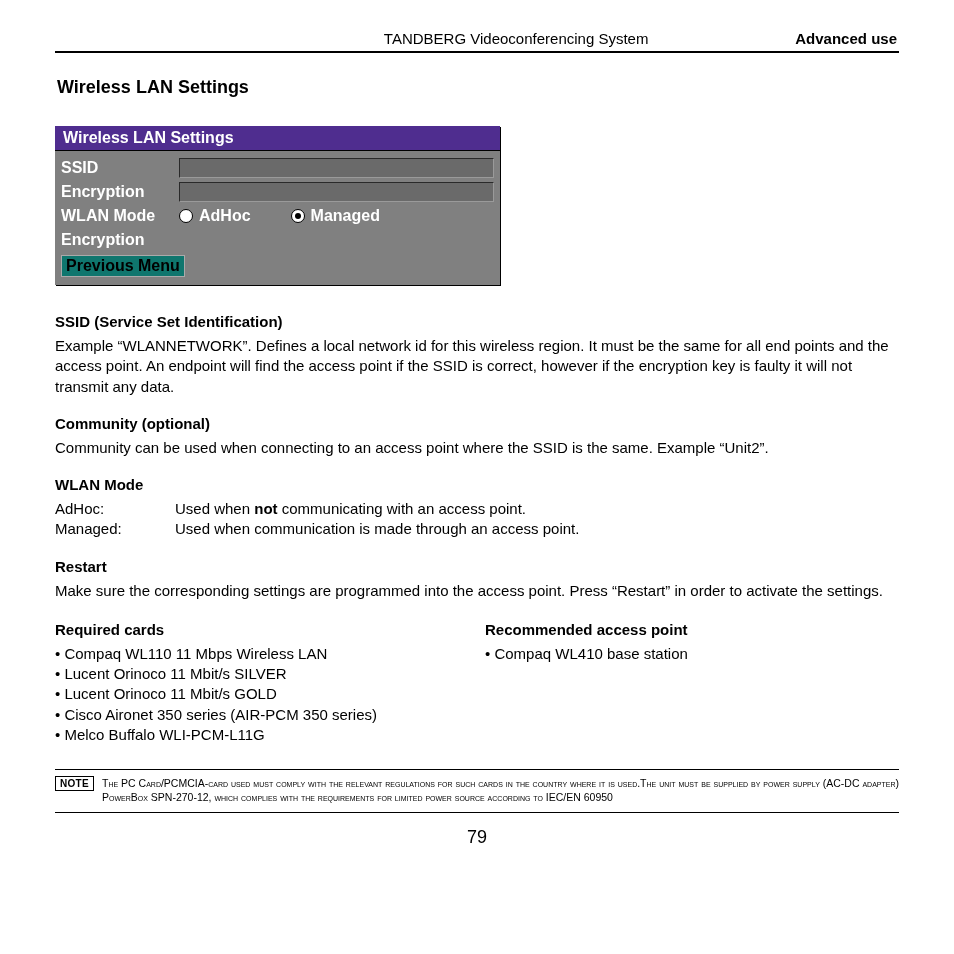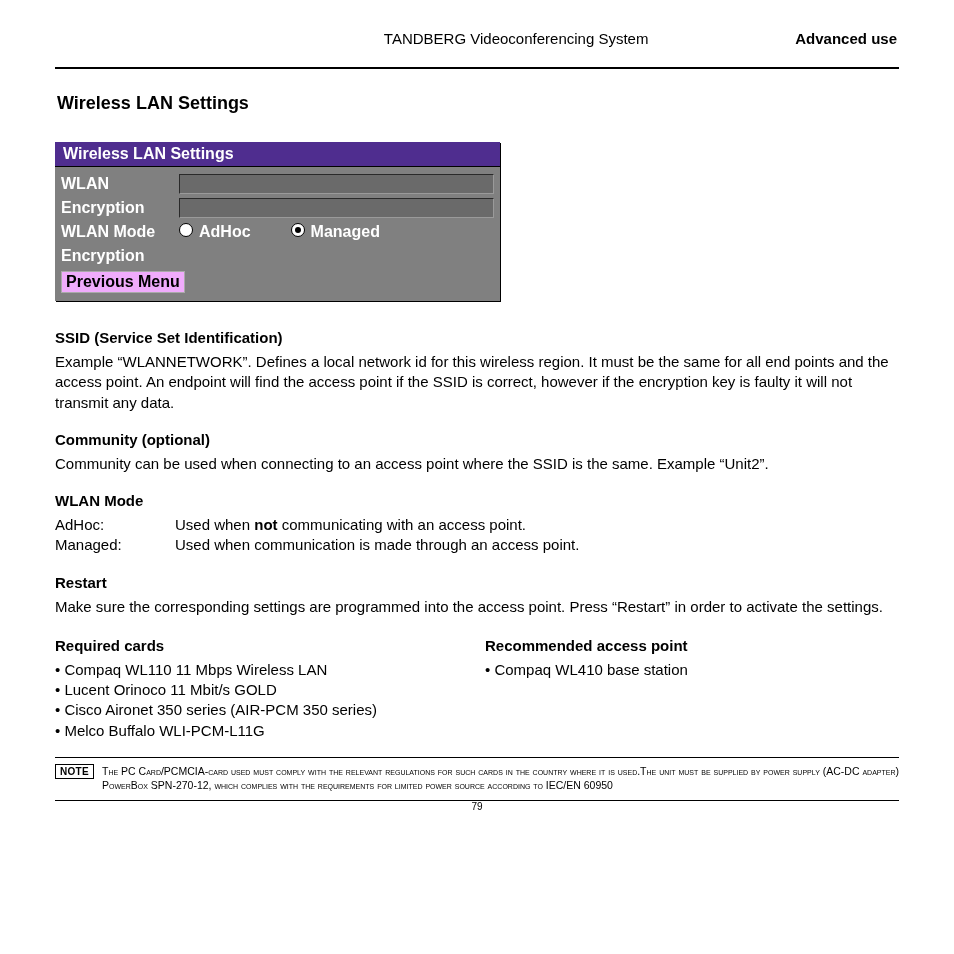--- a/index.html
+++ b/index.html
@@ -13,21 +13,21 @@
   .page {
     width: 954px;
     margin: 0 auto;
     padding: 30px 55px 20px 55px;
     box-sizing: border-box;
   }
   .header-line {
     display: flex;
     justify-content: space-between;
     font-size: 15px;
-    padding: 0 2px 20px 2px;
+    padding: 0 2px 4px 2px;
   }
   .header-left { flex: 1; text-align: center; padding-left: 180px; }
   .header-right { text-align: left; font-weight: bold; }
   .hr { height: 2px; background: #000; margin: 0 0 24px 0; }
   .hr-thin { height: 1px; background: #000; }
   h1.section-title {
     font-size: 18px;
     font-weight: bold;
     margin: 0 0 28px 2px;
   }
@@ -68,40 +68,41 @@
     height: 18px;
     background: #6a6a6a;
     border: 1px solid #3a3a3a;
     border-top-color: #2a2a2a;
     border-left-color: #2a2a2a;
     border-bottom-color: #9a9a9a;
     border-right-color: #9a9a9a;
   }
   .radio {
     display: inline-flex;
+    align-items: center;
     margin-right: 40px;
   }
   .radio-dot {
     width: 12px; height: 12px; border-radius: 50%;
     background: #fff;
     border: 1px solid #000;
     position: relative;
     margin-right: 6px;
   }
   .radio-dot.selected::after {
     content: "";
     position: absolute;
     width: 6px; height: 6px;
     background: #000;
     border-radius: 50%;
     top: 3px; left: 3px;
   }
   .prev-menu {
     display: inline-block;
-    background: #f0abfc;
+    background: #0f766e;
     color: #000;
     font-size: 16px;
     font-weight: bold;
     padding: 1px 4px;
     margin-top: 2px;
     border: 1px solid #aaa;
   }
 
   
   .subhead {
@@ -134,21 +135,21 @@
     padding: 0;
     margin: 4px 0 0 0;
     font-size: 15px;
     line-height: 1.35;
   }
   ul.bullets li::before {
     content: "• ";
   }
 
   .note-block {
-    margin-top: 16px;
+    margin-top: 24px;
   }
   .note-row {
     display: flex;
     align-items: flex-start;
     gap: 8px;
     margin-top: 6px;
   }
   .note-badge {
     border: 1px solid #000;
     font-size: 10px;
@@ -160,42 +161,43 @@
   }
   .note-text {
     font-size: 10.5px;
     line-height: 1.35;
     text-align: justify;
     font-variant: normal;
   }
   .note-text .sc { font-variant: small-caps; }
 
   .footer {
+    margin-top: 14px;
     text-align: center;
-    font-size: 10px;
+    font-size: 18px;
   }
 </style>
 </head>
 <body>
 
 <div class="page">
 
   <div class="header-line">
     <span class="header-left">TANDBERG Videoconferencing System</span>
     <span class="header-right">Advanced use</span>
   </div>
   <div class="hr"></div>
 
   <h1 class="section-title">Wireless LAN Settings</h1>
 
   <div class="panel">
     <div class="panel-header">Wireless LAN Settings</div>
     <div class="panel-body">
       <div class="row">
-        <span class="row-label">WLAN</span>
+        <span class="row-label">SSID</span>
         <div class="field"></div>
       </div>
       <div class="row">
         <span class="row-label">Encryption</span>
         <div class="field"></div>
       </div>
       <div class="row">
         <span class="row-label">WLAN Mode</span>
         <span class="radio">
           <span class="radio-dot"></span>
@@ -236,20 +238,21 @@
   </div>
 
   <div class="subhead">Restart</div>
   <p class="body">Make sure the corresponding settings are programmed into the access point. Press “Restart” in order to activate the settings.</p>
 
   <div class="columns">
     <div class="col">
       <div class="subhead" style="margin-top:6px">Required cards</div>
       <ul class="bullets">
         <li>Compaq WL110 11 Mbps Wireless LAN</li>
+        <li>Lucent Orinoco 11 Mbit/s SILVER</li>
         <li>Lucent Orinoco 11 Mbit/s GOLD</li>
         <li>Cisco Aironet 350 series (AIR-PCM 350 series)</li>
         <li>Melco Buffalo WLI-PCM-L11G</li>
       </ul>
     </div>
     <div class="col">
       <div class="subhead" style="margin-top:6px">Recommended access point</div>
       <ul class="bullets">
         <li>Compaq WL410 base station</li>
       </ul>

